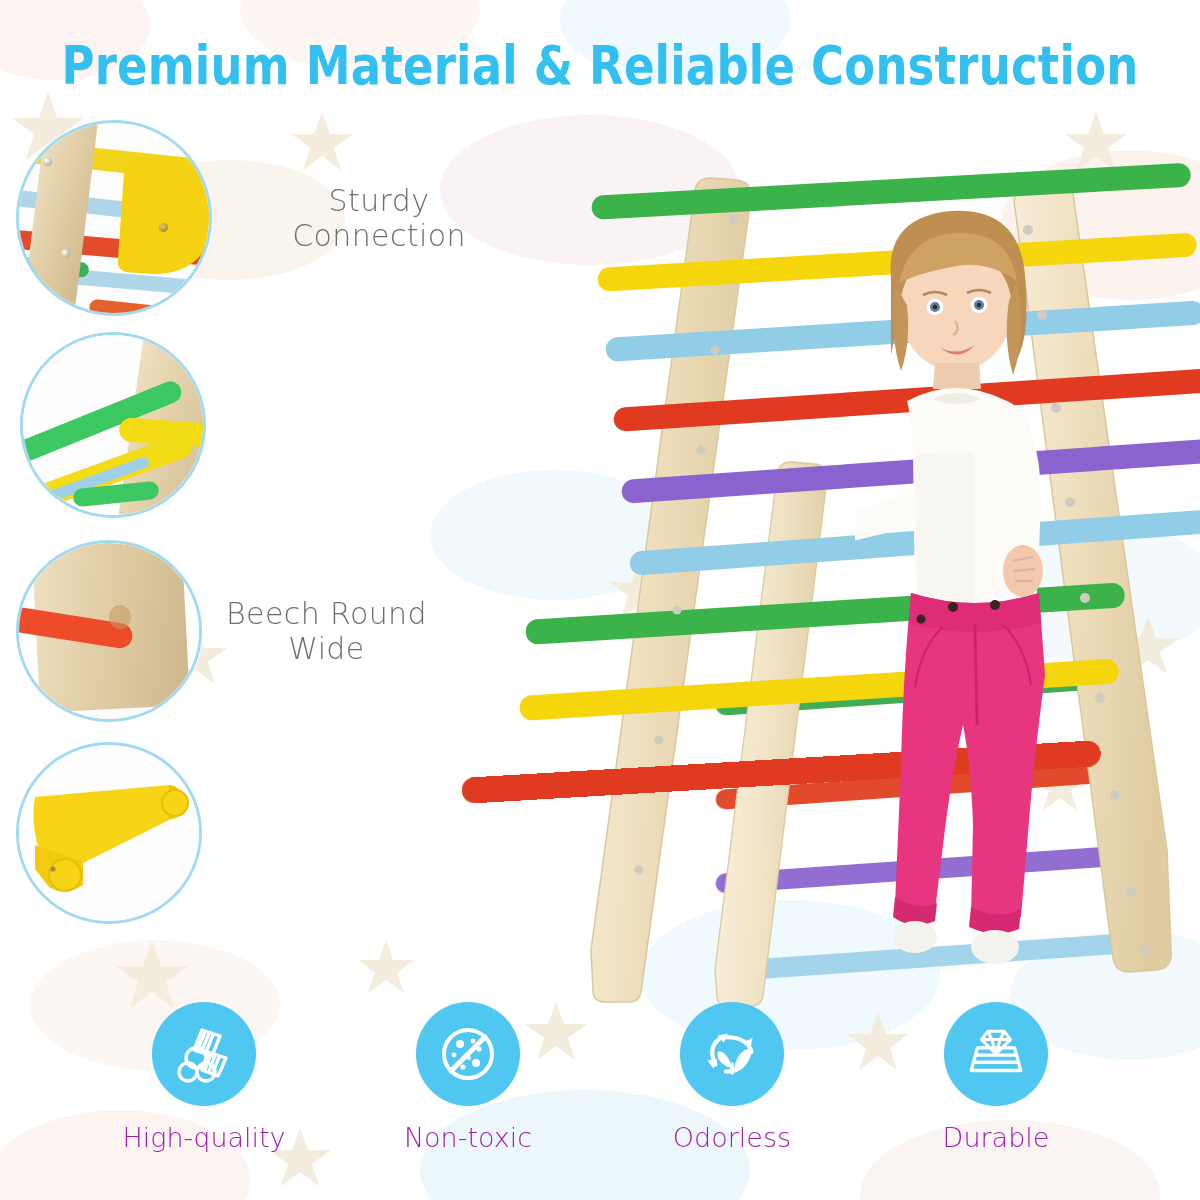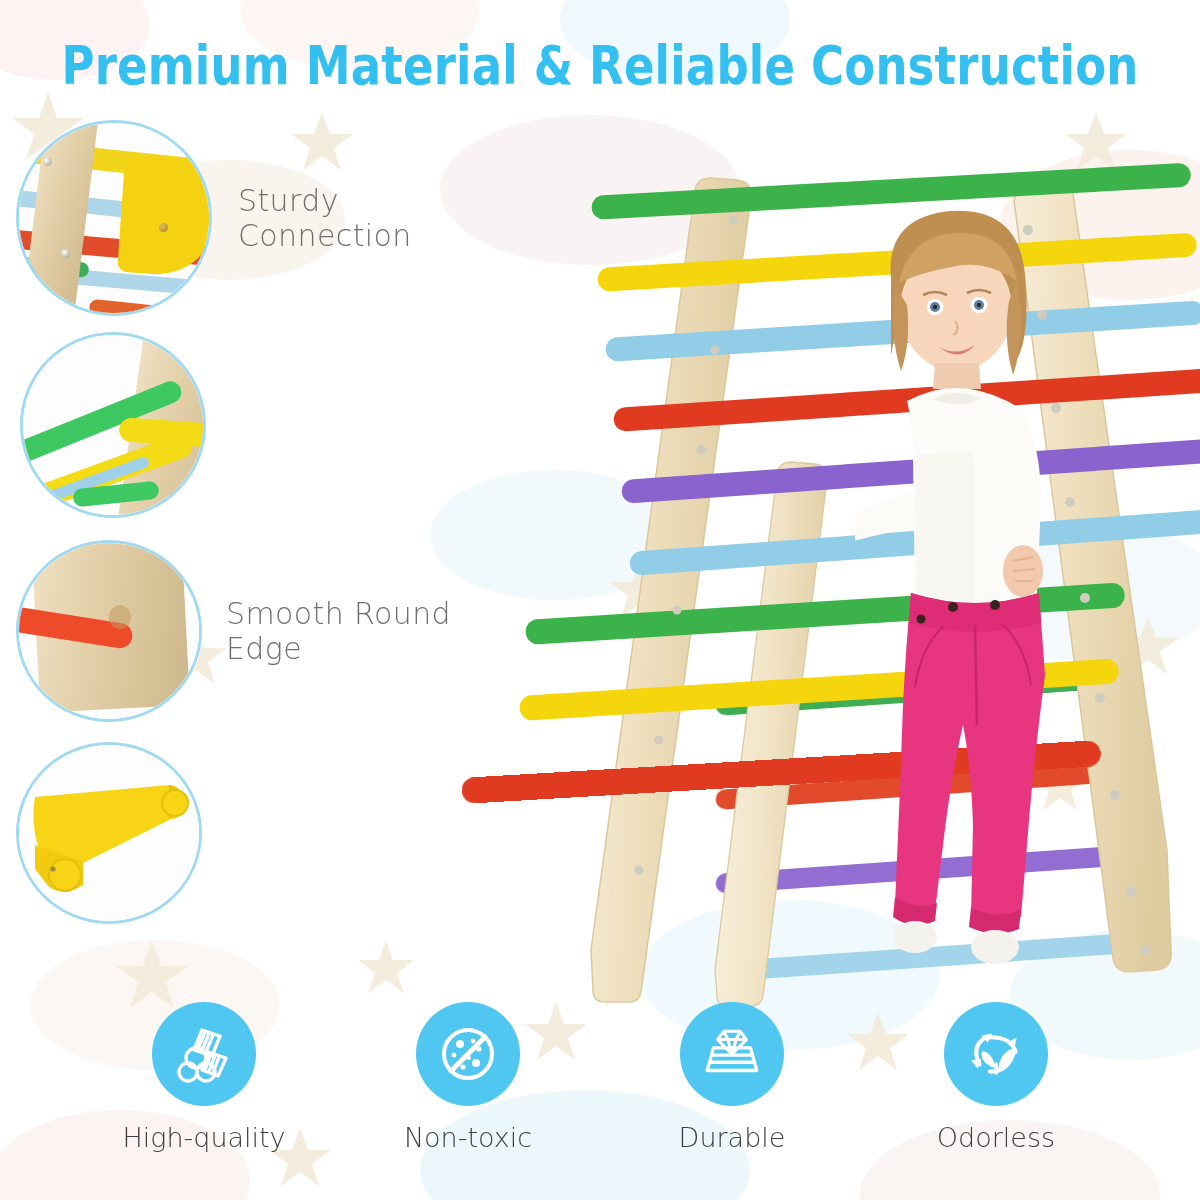--- a/index.html
+++ b/index.html
@@ -47,20 +47,21 @@
     flex:0 0 auto;
     box-shadow:0 0 0 1px rgba(255,255,255,.6);
   }
 
   .callout-label{
     font-family:"DejaVu Sans", sans-serif;
     font-size:30px;
     color:#6E6E6E;
     line-height:1.18;
     letter-spacing:0.4px;
+    text-align:center;
     font-weight:300;
   }
 
   
   .ph { position:absolute; inset:0; background:#fdfdfd; }
   .plank {
     position:absolute;
     background:linear-gradient(100deg,#EFE2C4 0%,#E4D2AC 35%,#D9C49A 70%,#CDB68C 100%);
   }
   .rung { position:absolute; border-radius:40px; }
@@ -85,21 +86,21 @@
   .feature{ width:180px; display:flex; flex-direction:column; align-items:center; }
   .feature-icon{
     width:104px; height:104px; border-radius:50%;
     background:#4FC7F0;
     display:flex; align-items:center; justify-content:center;
   }
   .feature-label{
     margin-top:16px;
     font-family:"DejaVu Sans", sans-serif;
     font-size:27px;
-    color:#404040;
+    color:#a21caf;
     font-weight:300;
     white-space:nowrap;
   }
 </style>
 </head>
 <body>
 
 <div id="bg-layer">
 
   <div class="cloud" style="left:-40px;top:-30px;width:190px;height:110px;background:#FDEFEF;opacity:.75;"></div>
@@ -175,22 +176,22 @@
 
   <div class="callout" style="left:16px;top:430px;">
     <div class="callout-circle" style="width:186px;height:182px;">
       <div class="ph">
         <div class="plank" style="left:16px;top:-34px;width:150px;height:200px;transform:rotate(-3deg);border-radius:8px 30px 34px 8px;"></div>
         <div class="rung" style="left:-16px;top:72px;width:130px;height:25px;background:#EE4B2B;transform:rotate(9deg);"></div>
         <div style="position:absolute;left:90px;top:62px;width:22px;height:24px;border-radius:50%;background:#C59A5E;opacity:.55;"></div>
       </div>
     </div>
     <div class="callout-label" style="margin-left:24px;">
-      <div>Smooth Round</div>
-      <div>Edge</div>
+      <div>Beech Round</div>
+      <div>Wide</div>
     </div>
   </div>
 
   <div class="callout" style="left:16px;top:632px;">
     <div class="callout-circle" style="width:186px;height:182px;">
       <div class="ph">
         <svg viewBox="0 0 186 182" width="186" height="182">
           <path d="M16 52 L150 40 Q160 40 160 48 L160 68 Q160 74 152 74 L60 120 Q40 132 28 122 L18 98 Q12 74 16 52 Z" fill="#F8D417"></path>
           <path d="M150 40 L160 44 L160 70 L150 74 Z" fill="#E8C20D"></path>
           <path d="M16 100 L64 116 L64 140 Q46 152 30 142 L16 124 Z" fill="#F2CB10"></path>
@@ -361,48 +362,48 @@
           <circle cx="33" cy="36" r="2"></circle>
         </g>
       </svg>
     </div>
     <div class="feature-label">Non-toxic</div>
   </div>
 
   <div class="feature">
     <div class="feature-icon">
       <svg width="66" height="66" viewBox="0 0 64 64">
-        <g fill="none" stroke="#FFFFFF" stroke-width="3" stroke-linejoin="round">
-          <path d="M24 10 L40 10 L46 18 L32 32 L18 18 Z"></path>
-          <path d="M24 10 L28 18 L32 32 L36 18 L40 10 M18 18 L46 18"></path>
-        </g>
-        <g fill="none" stroke="#FFFFFF" stroke-width="3.2" stroke-linejoin="round">
-          <path d="M14 26 L50 26 L56 48 L8 48 Z"></path>
-          <path d="M11 33 L53 33 M10 40 L54 40"></path>
-        </g>
-      </svg>
-    </div>
-    <div class="feature-label">Durable</div>
-  </div>
-
-  <div class="feature">
-    <div class="feature-icon">
-      <svg width="66" height="66" viewBox="0 0 64 64">
         <g fill="#FFFFFF">
           <path d="M18 14 L28 12 L24 21 Z"></path>
           <path d="M50 26 L52 16 L43 21 Z"></path>
           <path d="M14 46 L8 38 L18 37 Z"></path>
         </g>
         <g fill="none" stroke="#FFFFFF" stroke-width="4" stroke-linecap="round">
           <path d="M22 16 Q46 14 51 30"></path>
           <path d="M50 28 Q44 50 26 49"></path>
           <path d="M16 42 Q8 26 20 17"></path>
         </g>
         <g fill="#FFFFFF">
           <path d="M32 46 Q30 36 24 31 Q18 27 18 32 Q18 40 27 44 Z"></path>
           <path d="M34 46 Q36 34 43 29 Q49 25 48 31 Q47 40 37 45 Z"></path>
           <rect x="30.6" y="40" width="3.2" height="12" rx="1.6"></rect>
         </g>
       </svg>
     </div>
     <div class="feature-label">Odorless</div>
   </div>
+
+  <div class="feature">
+    <div class="feature-icon">
+      <svg width="66" height="66" viewBox="0 0 64 64">
+        <g fill="none" stroke="#FFFFFF" stroke-width="3" stroke-linejoin="round">
+          <path d="M24 10 L40 10 L46 18 L32 32 L18 18 Z"></path>
+          <path d="M24 10 L28 18 L32 32 L36 18 L40 10 M18 18 L46 18"></path>
+        </g>
+        <g fill="none" stroke="#FFFFFF" stroke-width="3.2" stroke-linejoin="round">
+          <path d="M14 26 L50 26 L56 48 L8 48 Z"></path>
+          <path d="M11 33 L53 33 M10 40 L54 40"></path>
+        </g>
+      </svg>
+    </div>
+    <div class="feature-label">Durable</div>
+  </div>
 </div>
 
 </body></html>

